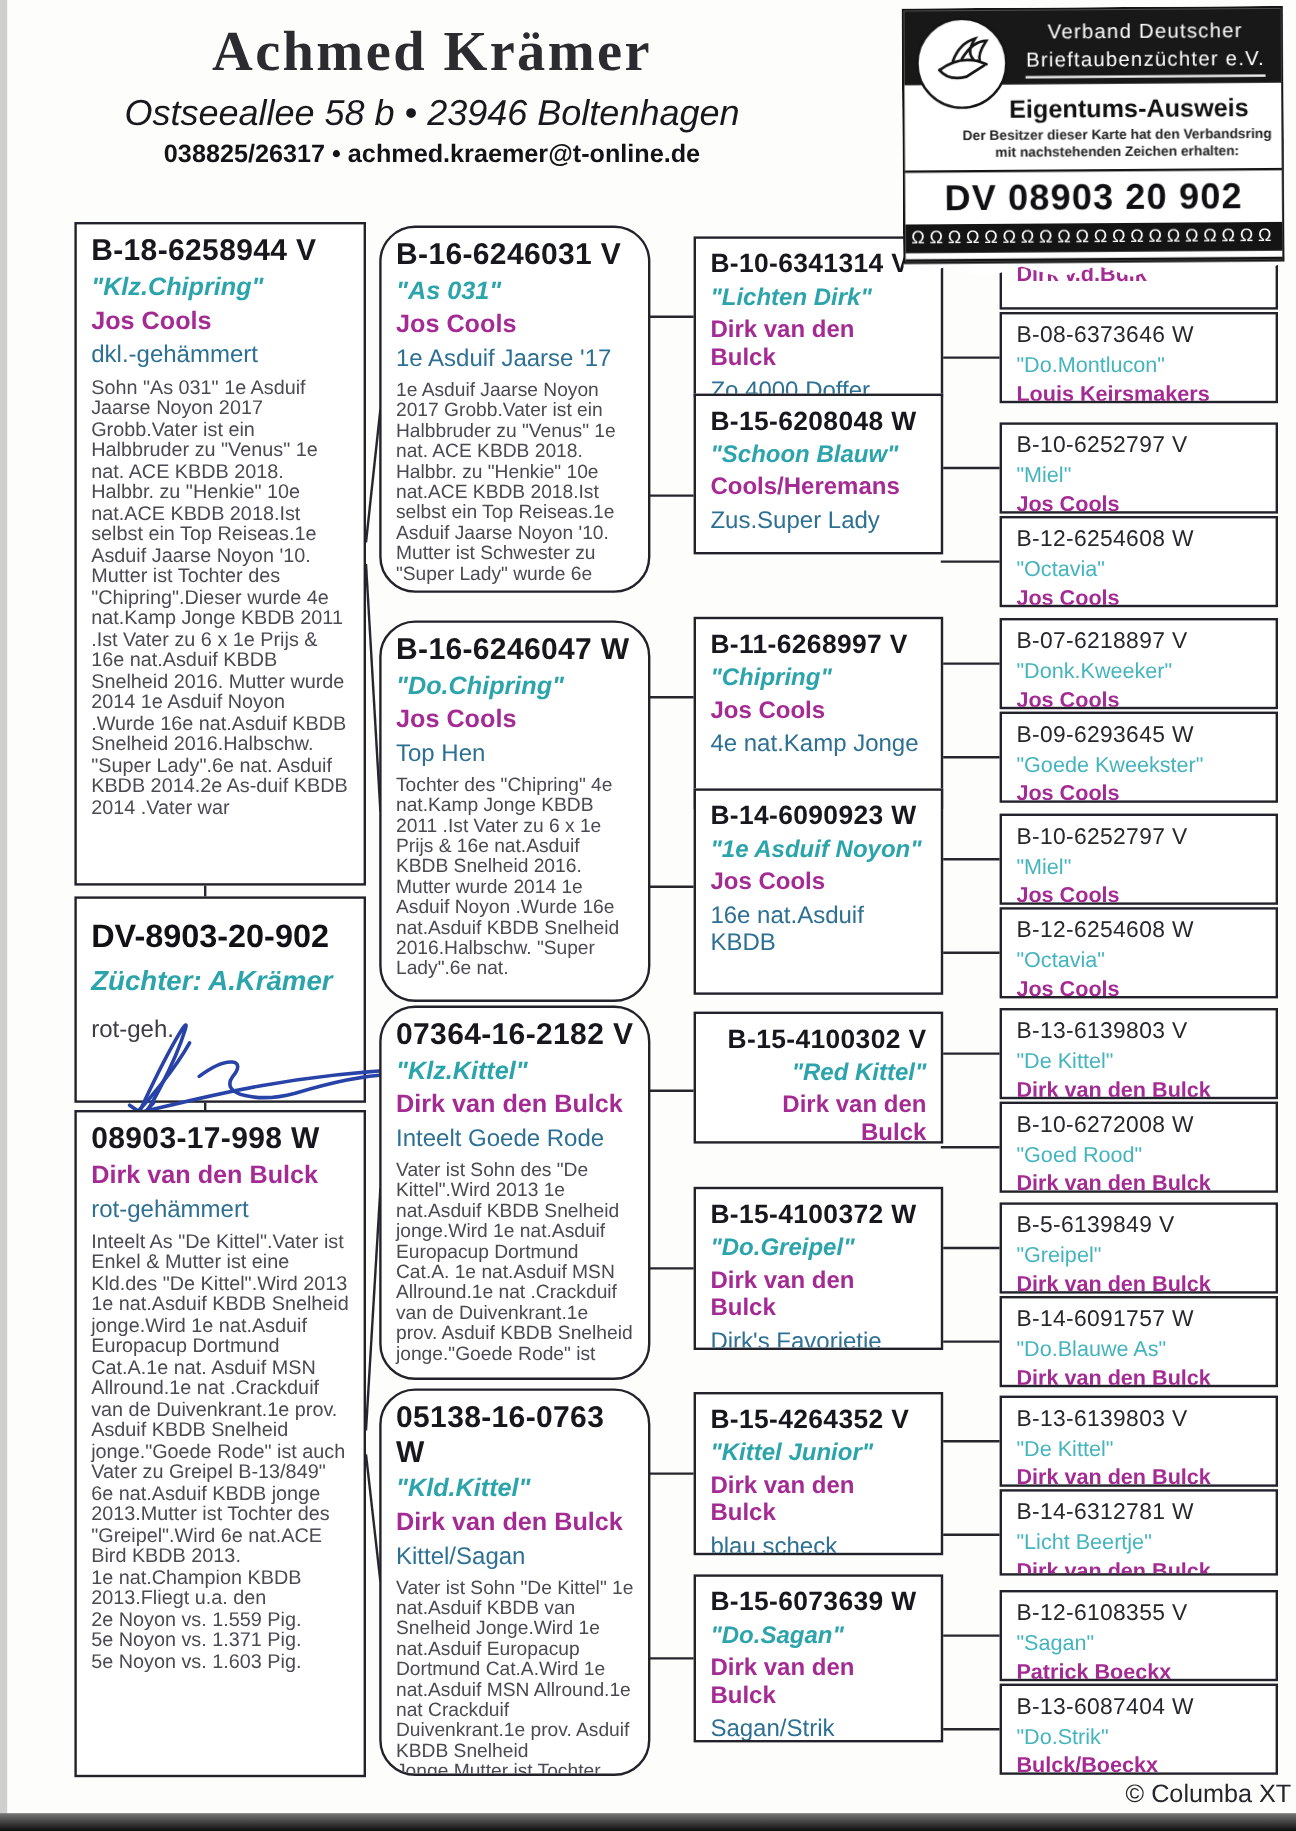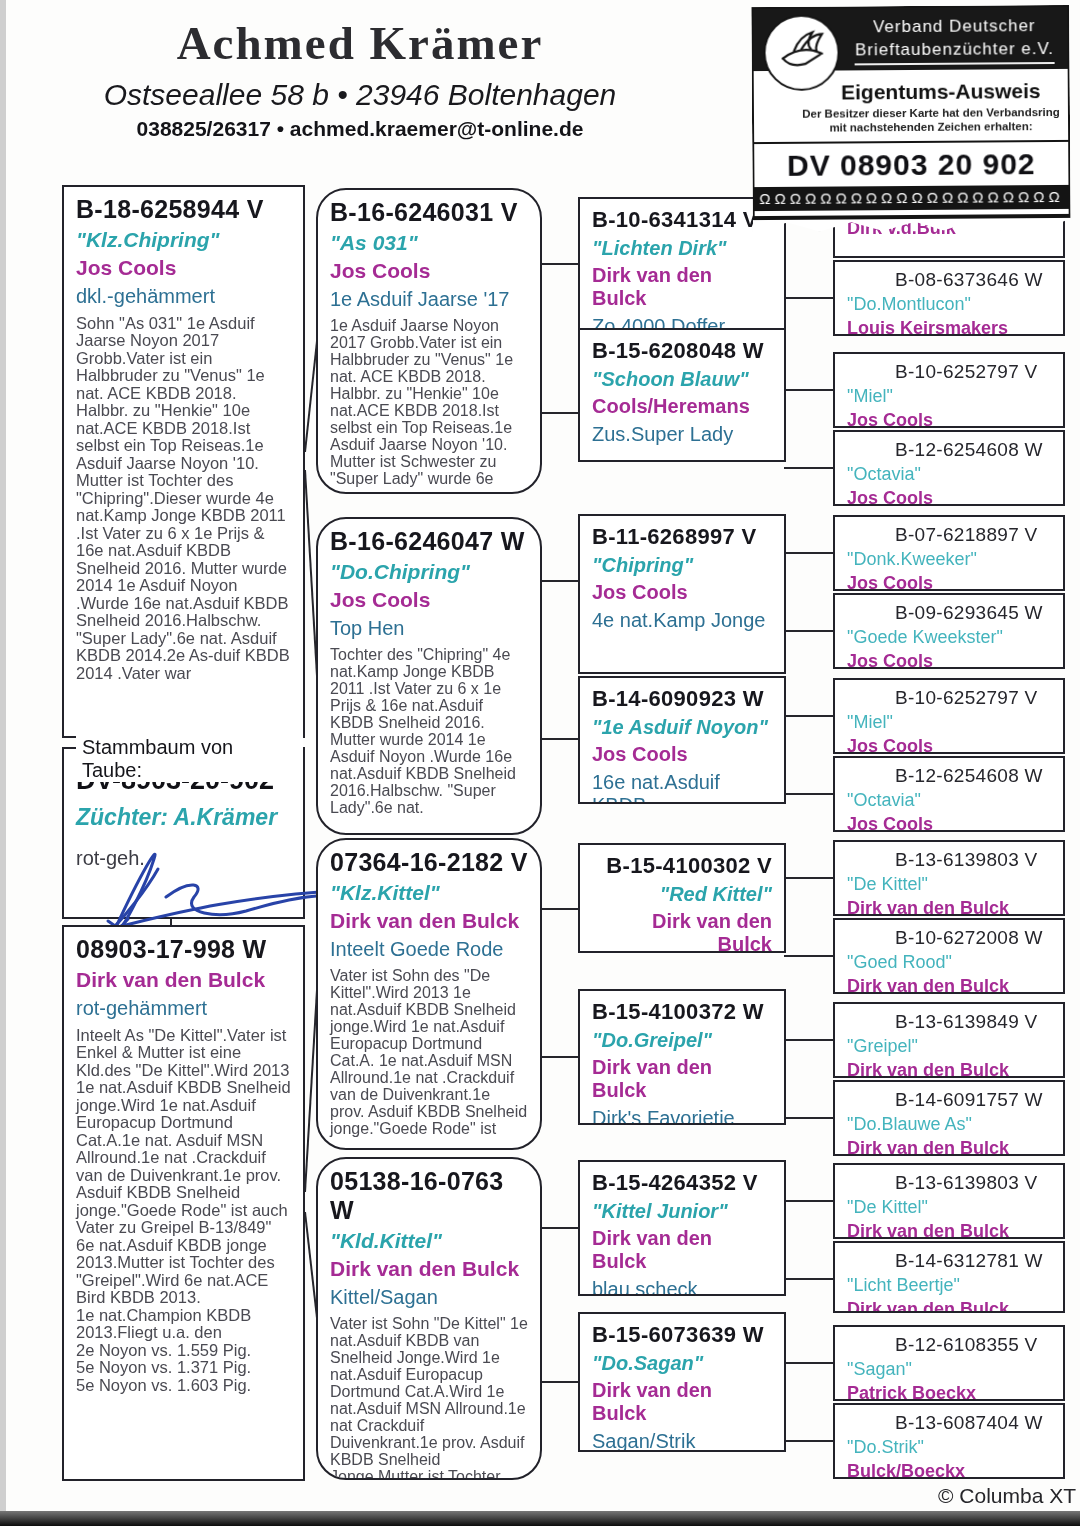--- a/index.html
+++ b/index.html
@@ -37,21 +37,21 @@
   .c4{left:833px;width:232px;}
   .ring{font-weight:bold;font-size:25px;color:#17171d;letter-spacing:.3px;}
   .pname{font-style:italic;font-weight:bold;font-size:21px;color:#2ba4ac;margin-top:4px;}
   .breeder{font-weight:bold;font-size:21px;color:#a52b94;margin-top:4px;}
   .info{font-size:20px;color:#2d7093;margin-top:5px;}
   .body{font-size:16.5px;line-height:1.06;color:#4a4a52;margin-top:7px;white-space:pre-line;}
   .c2 .body{font-size:16px;}
   .c3 .ring{font-size:22px;}
   .c3 .pname,.c3 .breeder,.c3 .info{font-size:20px;}
   .c4{padding:7px 12px;}
-  .c4 .ring{font-weight:normal;font-size:19px;color:#26262c;margin-left:48px;}
+  .c4 .ring{font-weight:normal;font-size:19px;color:#26262c;}
   .c4 .pname{font-style:normal;font-weight:normal;font-size:18px;color:#44b4bd;margin-top:3px;}
   .c4 .breeder{font-weight:600;font-size:18px;margin-top:3px;}
   
   .subject{overflow:visible;}
   .legend{position:absolute;top:-13px;left:12px;background:#fff;padding:0 6px;font-size:20px;color:#15151a;}
   .subj-ring{font-weight:bold;font-size:27px;color:#111116;margin-top:8px;}
   .subj-breeder{font-style:italic;font-weight:bold;font-size:23px;color:#2ba4ac;margin-top:8px;}
   .subj-color{font-size:20px;color:#3c3c44;margin-top:16px;}
   .sig{position:absolute;left:30px;top:86px;width:250px;height:110px;}
   
@@ -140,21 +140,20 @@
 
   <div class="pbox c1" style="top:185px;height:553px;">
     <div class="ring">B-18-6258944 V</div>
     <div class="pname">"Klz.Chipring"</div>
     <div class="breeder">Jos Cools</div>
     <div class="info">dkl.-gehämmert</div>
     <div class="body">Sohn "As 031" 1e Asduif Jaarse Noyon 2017 Grobb.Vater ist ein Halbbruder zu  "Venus" 1e nat. ACE KBDB 2018. Halbbr. zu "Henkie" 10e nat.ACE KBDB 2018.Ist selbst ein Top Reiseas.1e Asduif Jaarse Noyon '10. Mutter ist Tochter des "Chipring".Dieser wurde 4e nat.Kamp Jonge KBDB 2011 .Ist Vater zu 6 x 1e Prijs &amp; 16e nat.Asduif KBDB Snelheid 2016. Mutter wurde 2014 1e Asduif Noyon .Wurde 16e nat.Asduif KBDB Snelheid 2016.Halbschw. "Super Lady".6e nat. Asduif KBDB 2014.2e As-duif KBDB 2014 .Vater war</div>
   </div>
 
   <div class="pbox c1 subject" style="top:747px;height:172px;">
-    <div class="legend">Stammbaum von Taube:</div>
     <div class="subj-ring">DV-8903-20-902</div>
     <div class="subj-breeder">Züchter:  A.Krämer</div>
     <div class="subj-color">rot-geh.</div>
     <svg class="sig" viewBox="0 0 250 110">
       <g stroke="#2843a8" stroke-width="3" fill="none" stroke-linecap="round">
         <path d="M22 92 C 46 40, 66 6, 60 24 C 52 50, 30 92, 18 106"></path>
         <path d="M8 104 C 30 84, 54 52, 64 34"></path>
         <path d="M6 96 C 60 84, 130 62, 244 56"></path>
         <path d="M72 62 C 96 44, 112 48, 100 62 C 88 78, 122 84, 152 76 C 186 66, 206 62, 232 60"></path>
         <path d="M14 86 L 40 104 M34 84 L 12 108"></path>
@@ -213,21 +212,21 @@
     <div class="pname">"Schoon Blauw"</div>
     <div class="breeder">Cools/Heremans</div>
     <div class="info">Zus.Super Lady</div>
   </div>
   <div class="pbox c3" style="top:514px;height:160px;">
     <div class="ring">B-11-6268997 V</div>
     <div class="pname">"Chipring"</div>
     <div class="breeder">Jos Cools</div>
     <div class="info">4e nat.Kamp Jonge</div>
   </div>
-  <div class="pbox c3" style="top:676px;height:128px;">
+  <div class="pbox c3" style="top:657px;height:172px;">
     <div class="ring">B-14-6090923 W</div>
     <div class="pname">"1e Asduif Noyon"</div>
     <div class="breeder">Jos Cools</div>
     <div class="info">16e nat.Asduif KBDB</div>
   </div>
   <div class="pbox c3" style="top:843px;height:110px;text-align:right;">
     <div class="ring">B-15-4100302 V</div>
     <div class="pname">"Red Kittel"</div>
     <div class="breeder">Dirk van den Bulck</div>
     <div class="info">Kittel x Goede Rood</div>
@@ -295,21 +294,21 @@
     <div class="ring">B-13-6139803 V</div>
     <div class="pname">"De Kittel"</div>
     <div class="breeder">Dirk van den Bulck</div>
   </div>
   <div class="pbox c4" style="top:918px;height:76px;">
     <div class="ring">B-10-6272008 W</div>
     <div class="pname">"Goed Rood"</div>
     <div class="breeder">Dirk van den Bulck</div>
   </div>
   <div class="pbox c4" style="top:1002px;height:76px;">
-    <div class="ring">B-13-6139849 V</div>
+    <div class="ring">B-5-6139849 V</div>
     <div class="pname">"Greipel"</div>
     <div class="breeder">Dirk van den Bulck</div>
   </div>
   <div class="pbox c4" style="top:1080px;height:76px;">
     <div class="ring">B-14-6091757 W</div>
     <div class="pname">"Do.Blauwe As"</div>
     <div class="breeder">Dirk van den Bulck</div>
   </div>
   <div class="pbox c4" style="top:1163px;height:76px;">
     <div class="ring">B-13-6139803 V</div>

